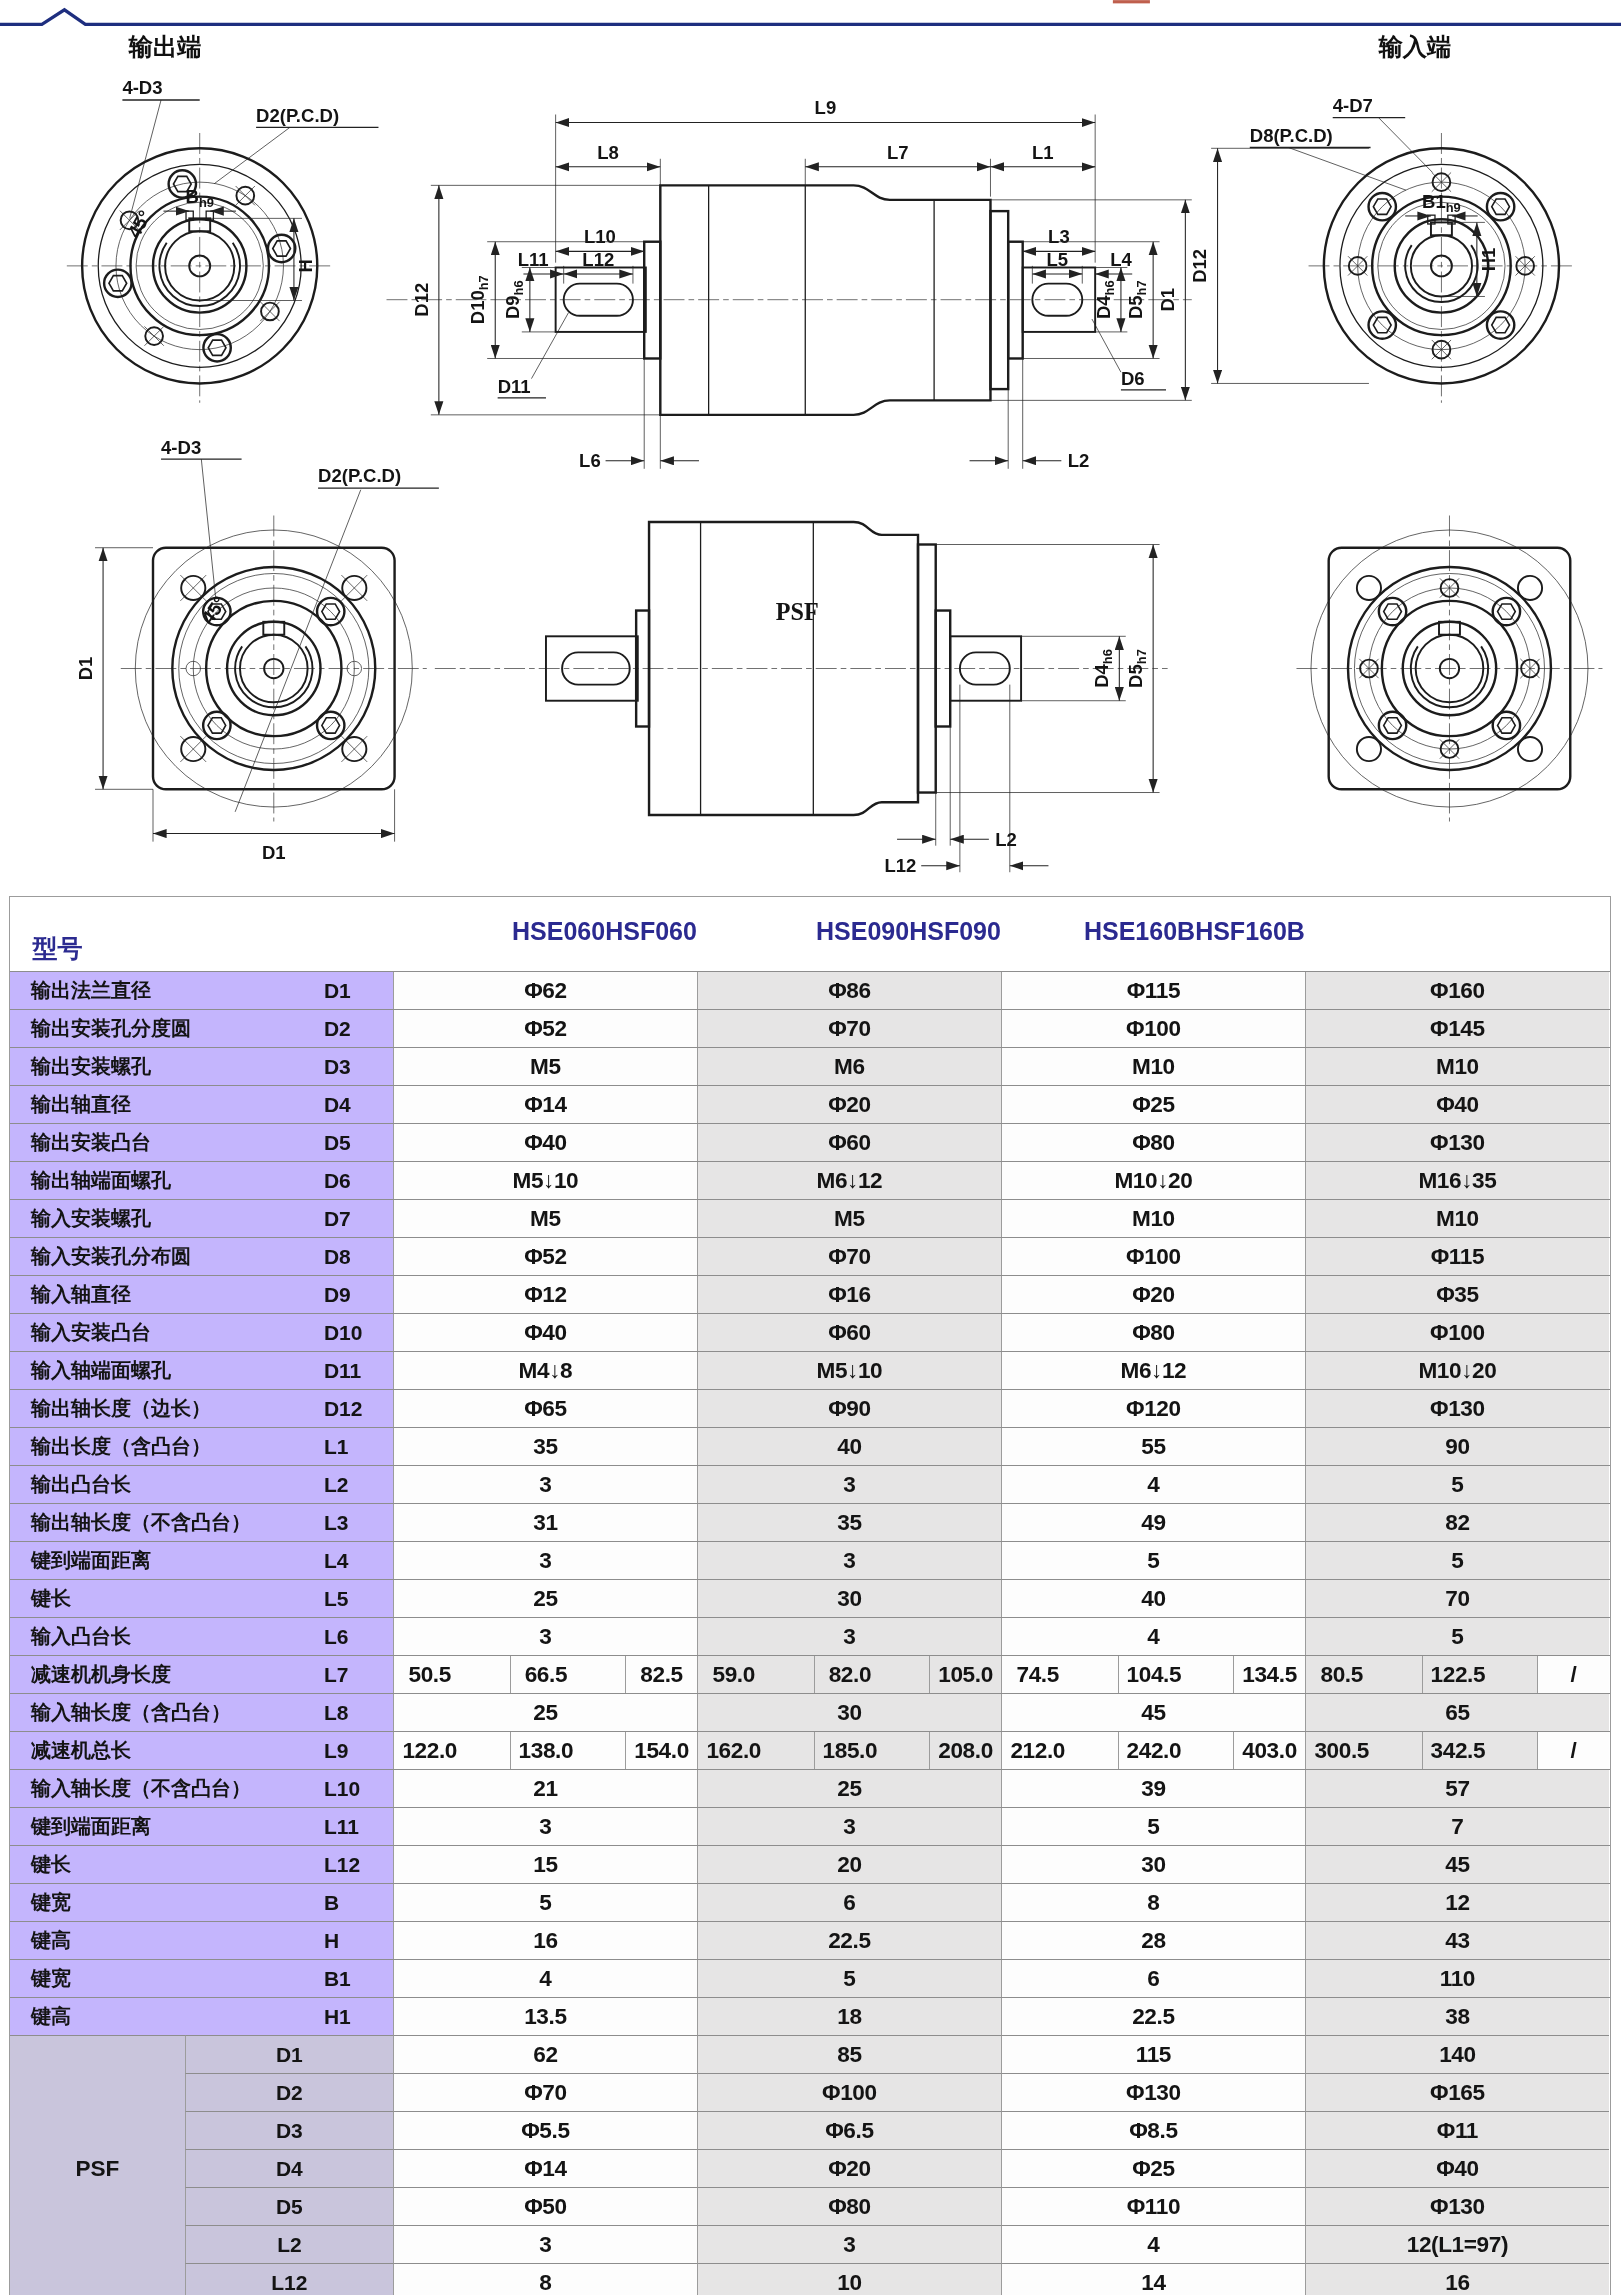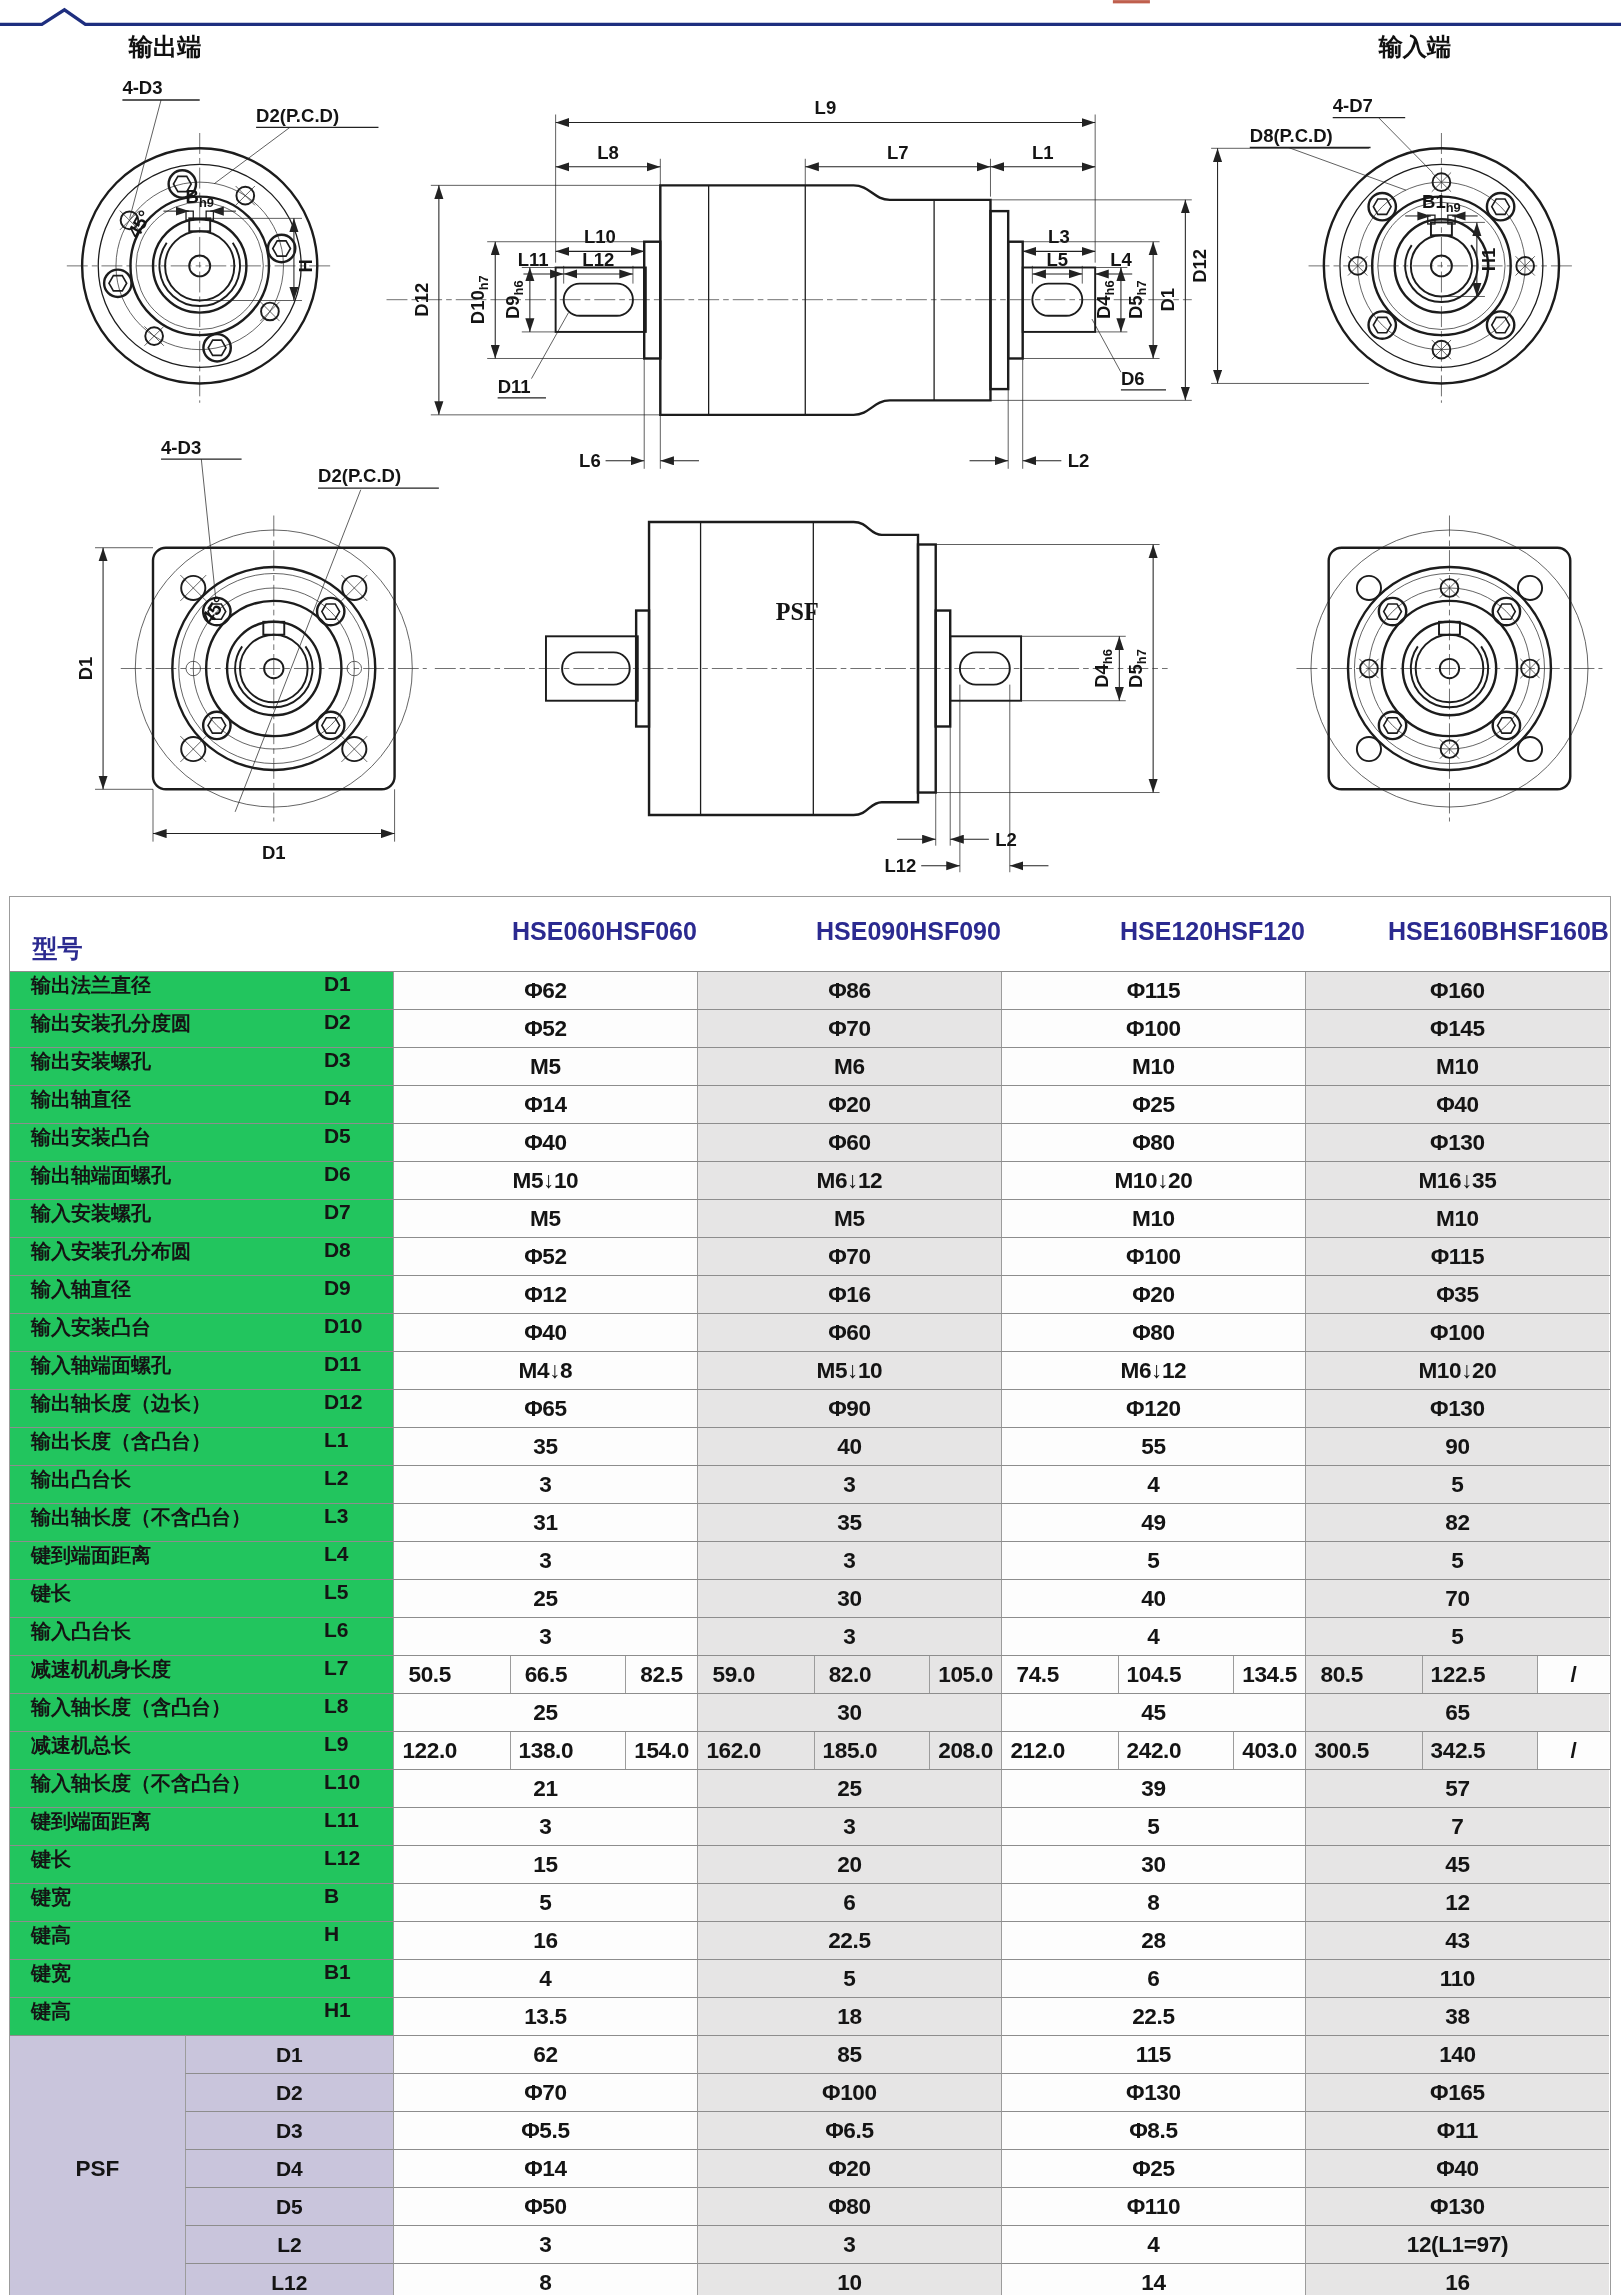--- a/index.html
+++ b/index.html
@@ -20,21 +20,21 @@
   .ttl{font:700 30px "Liberation Sans",sans-serif;fill:#101010}
   .psftx{font:600 30px "Liberation Serif",serif;fill:#141414}
   
   #spec-table{position:absolute;left:8.9px;top:884px;width:1600px;border:0.8px solid #9c9c9c;margin-top:12px;}
   .thead{display:grid;grid-template-columns:383px 304px 304px 304px 304px;height:74px;}
   .hlab{display:flex;align-items:flex-end;padding:0 0 6.4px 22.6px;font:700 25px "Liberation Sans",sans-serif;color:#2b2a90;}
   .hmod{display:flex;flex-direction:row;align-items:center;justify-content:flex-end;padding-bottom:4.8px;
         font:700 25px "Liberation Sans",sans-serif;color:#2b2a90;line-height:1.1;text-align:center;}
   .trow{display:grid;grid-template-columns:383px 304px 304px 304px 304px;height:38px;border-top:1.6px solid #8d8d8d;box-sizing:border-box;}
   .cell{box-sizing:border-box;}
-  .lab{background:#22c55e;display:flex;align-items:flex-start;}
+  .lab{background:#c4b5fd;display:flex;align-items:center;}
   .lab .zh{flex:1;padding-left:21px;font:700 20px "Liberation Sans",sans-serif;color:#141414;white-space:nowrap;}
   .lab .sym{width:69px;text-align:left;font:700 21px "Liberation Sans",sans-serif;color:#141414;}
   .val{display:flex;align-items:center;justify-content:center;border-left:1.6px solid #9c9c9c;
        font:700 22.6px "Liberation Sans",sans-serif;color:#141414;letter-spacing:-0.4px;}
   .c0,.c2{background:#fdfdfd;} .c1,.c3{background:#e6e5e5;}
   .val.split{padding:0;display:grid;grid-template-columns:1fr 1fr 1fr;align-items:stretch;gap:44px;}
   .val.split .sub{display:flex;align-items:center;justify-content:center;border-left:1.6px solid #9c9c9c;}
   .val.split .sub:first-child{border-left:none;}
   .sub.wsub{background:#fdfdfd;}
   .psf{display:grid;grid-template-columns:175px 208px 304px 304px 304px 304px;grid-template-rows:repeat(7,38px);border-bottom:1.6px solid #8d8d8d;}
@@ -439,24 +439,20 @@
 <div id="spec-table">
   <div class="thead">
     <div class="hlab">型号</div>
     <div class="hmod">
       <span>HSE060</span>
       <span>HSF060</span>
     </div>
     <div class="hmod">
       <span>HSE090</span>
       <span>HSF090</span>
-    </div>
-    <div class="hmod">
-      <span>HSE120</span>
-      <span>HSF120</span>
     </div>
     <div class="hmod">
       <span>HSE160B</span>
       <span>HSF160B</span>
     </div>
   </div>
   <div id="rows">
         <div class="trow">
           <div class="cell lab">
             <span class="zh">输出法兰直径</span>

